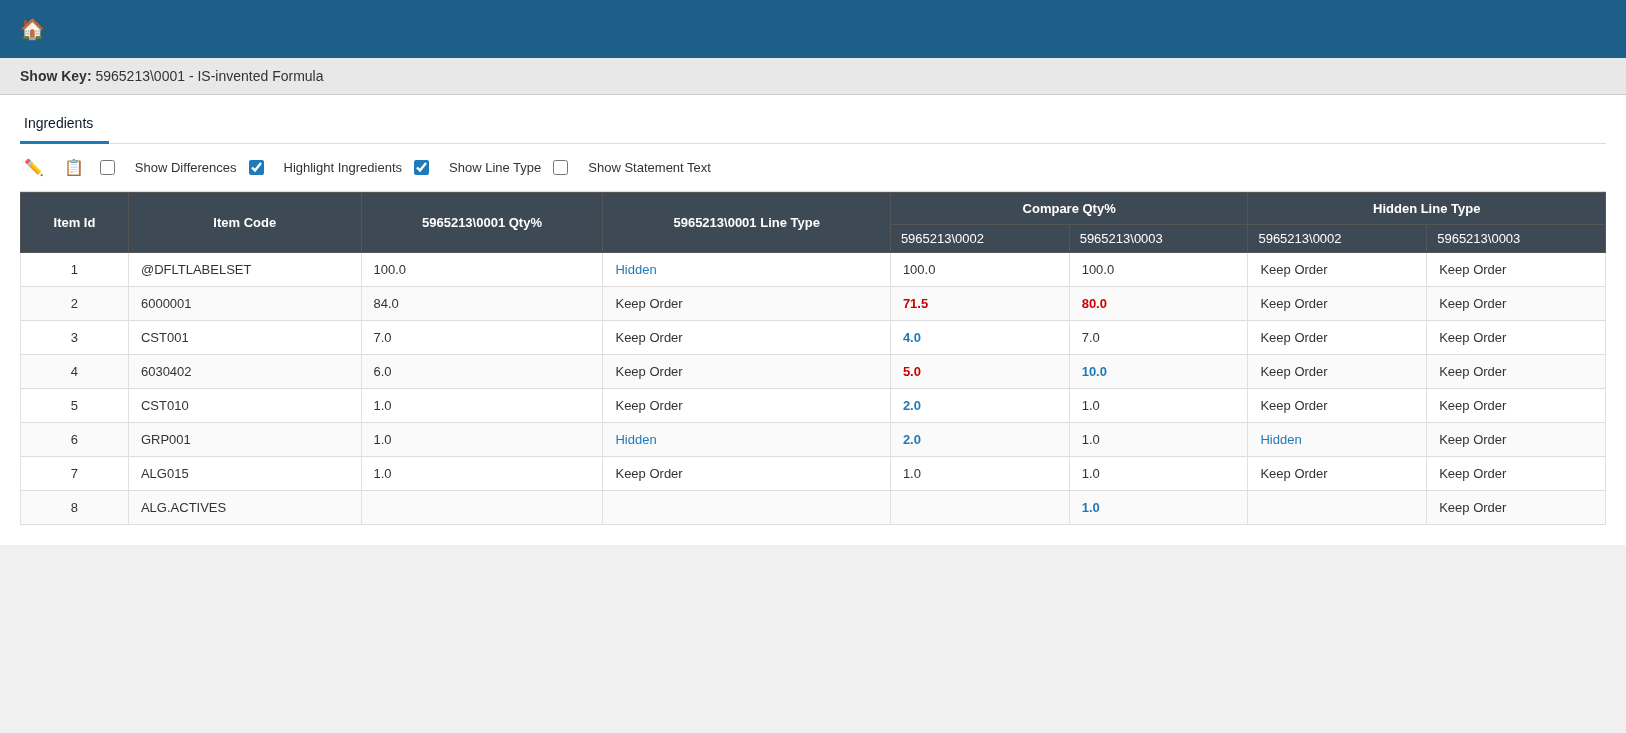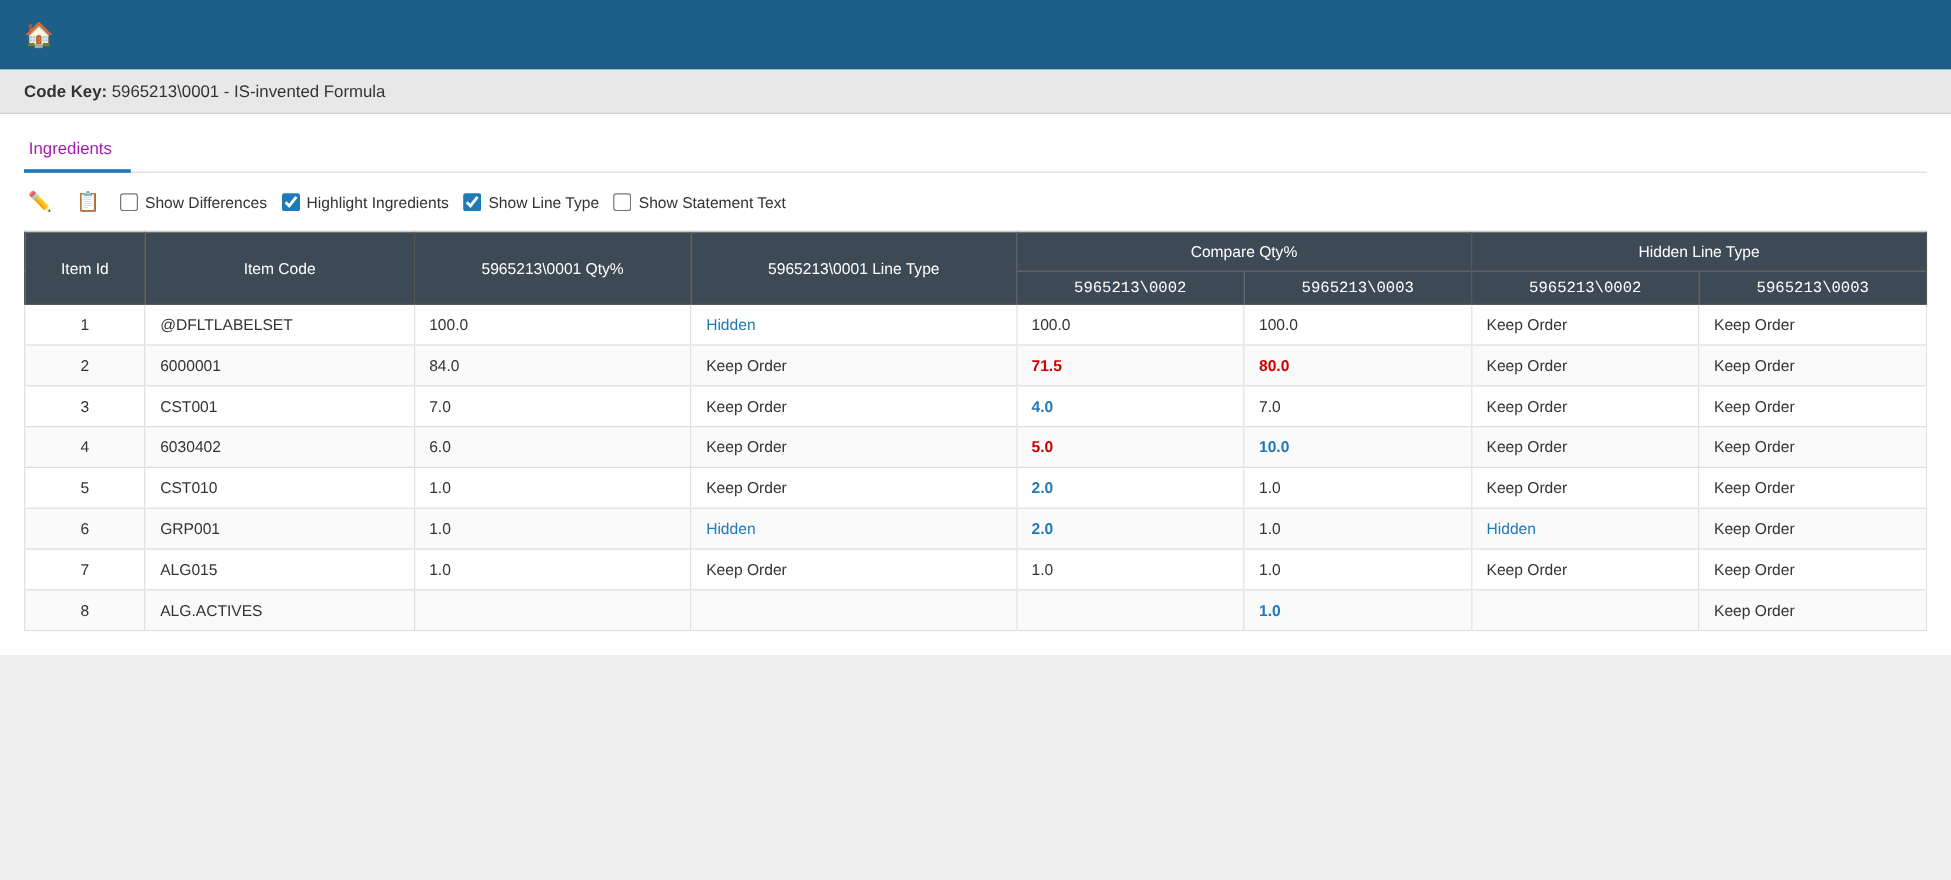--- a/index.html
+++ b/index.html
@@ -44,21 +44,21 @@
 
     
     .tabs {
       display: flex;
       border-bottom: 1px solid #ddd;
       margin-bottom: 0;
       padding-top: 12px;
     }
     .tab-item {
       padding: 8px 16px 10px 4px;
-      color: #a21caf;
+      color: #0f172a;
       font-size: 14px;
       font-weight: 500;
       cursor: pointer;
       border-bottom: 3px solid #1e7ab8;
       margin-bottom: -1px;
     }
 
     
     .toolbar {
       display: flex;
@@ -69,21 +69,21 @@
     }
     .toolbar-icon {
       font-size: 16px;
       color: #555;
       cursor: pointer;
       padding: 2px 4px;
     }
     .checkbox-label {
       display: flex;
       align-items: center;
-      gap: 6px;
+      gap: 20px;
       cursor: pointer;
       font-size: 13px;
     }
     .checkbox-label input[type=checkbox] {
       width: 15px;
       height: 15px;
       accent-color: #1e7ab8;
     }
 
     
@@ -95,30 +95,29 @@
       width: 100%;
       border-collapse: collapse;
       font-size: 13px;
     }
     thead tr.header-row-1 th {
       background: #3d4954;
       color: white;
       padding: 8px 10px;
       text-align: center;
       border: 1px solid #555;
-      font-weight: 400;
+      font-weight: 700;
     }
     thead tr.header-row-2 th {
       background: #3d4954;
       color: white;
       padding: 6px 10px;
-      text-align: center;
+      text-align: left;
       border: 1px solid #555;
       font-weight: 500;
-      font-family: Liberation Mono, monospace;
     }
     tbody tr {
       border-bottom: 1px solid #ddd;
     }
     tbody td {
       padding: 9px 12px;
       border-right: 1px solid #e0e0e0;
       border-left: 1px solid #e0e0e0;
     }
     td.center { text-align: center; }
@@ -132,21 +131,21 @@
     }
   </style>
 </head>
 <body>
 
 <div class="header">
   <span class="header-icon">🏠</span>
 </div>
 
 <div class="base-key-bar">
-  <span class="label">Code Key:</span>
+  <span class="label">Show Key:</span>
   <span class="value">5965213\0001 - IS-invented Formula</span>
 </div>
 
 <div class="main-content">
 
   <div class="tabs">
     <div class="tab-item">Ingredients</div>
   </div>
 
   <div class="toolbar">

